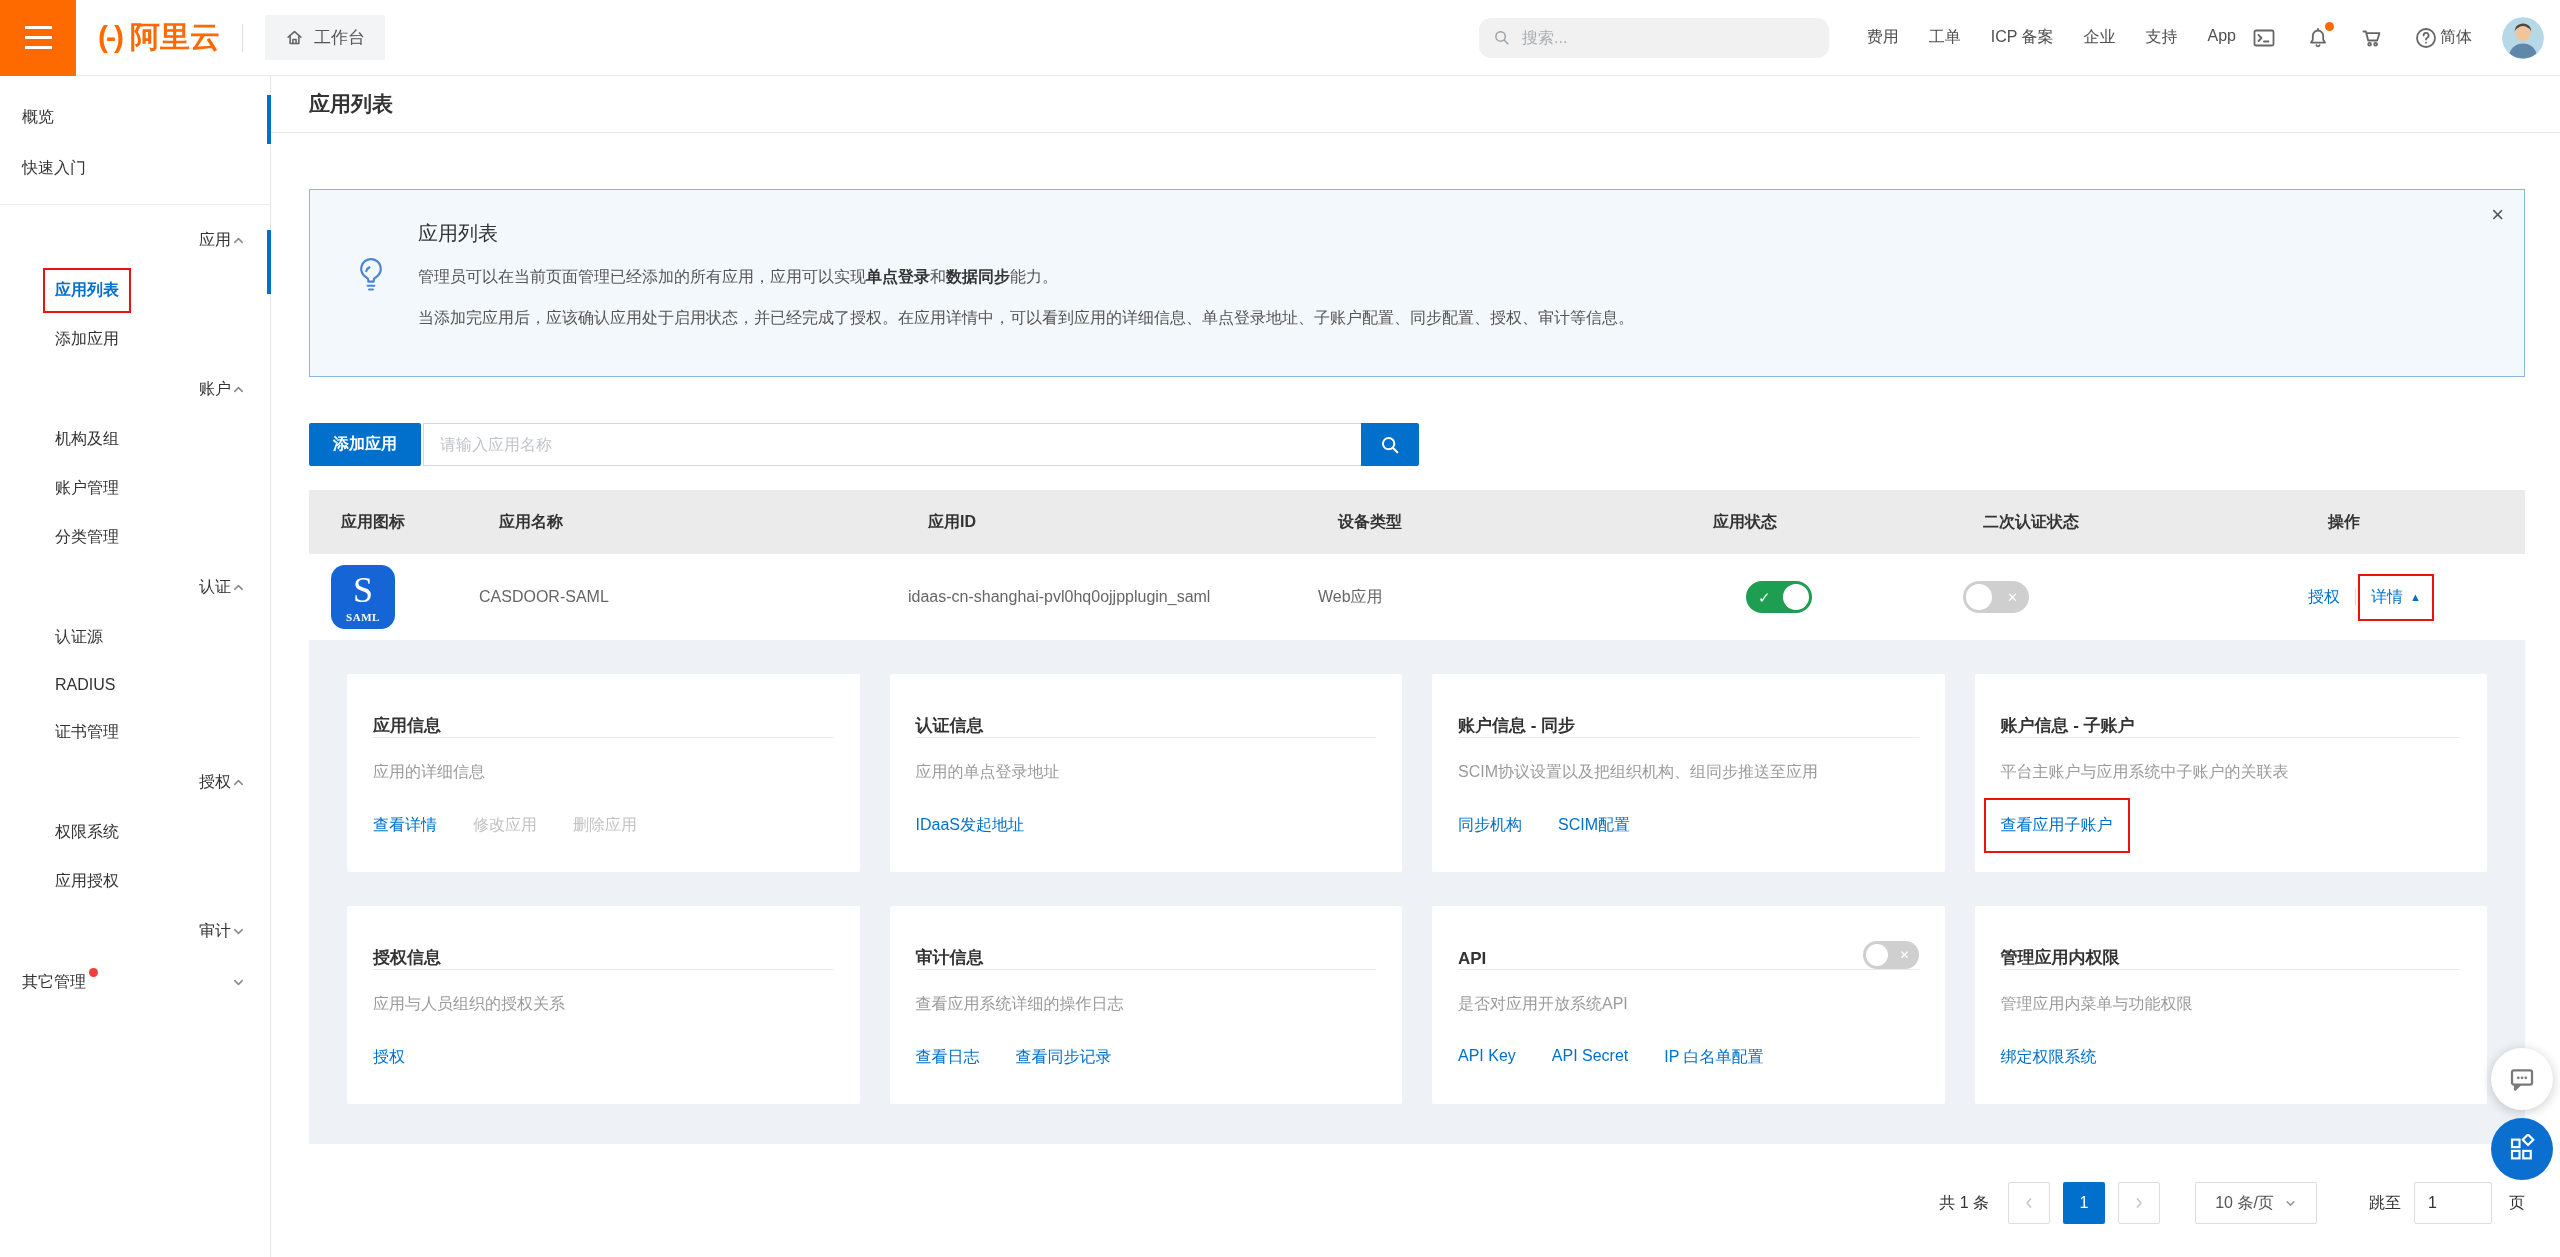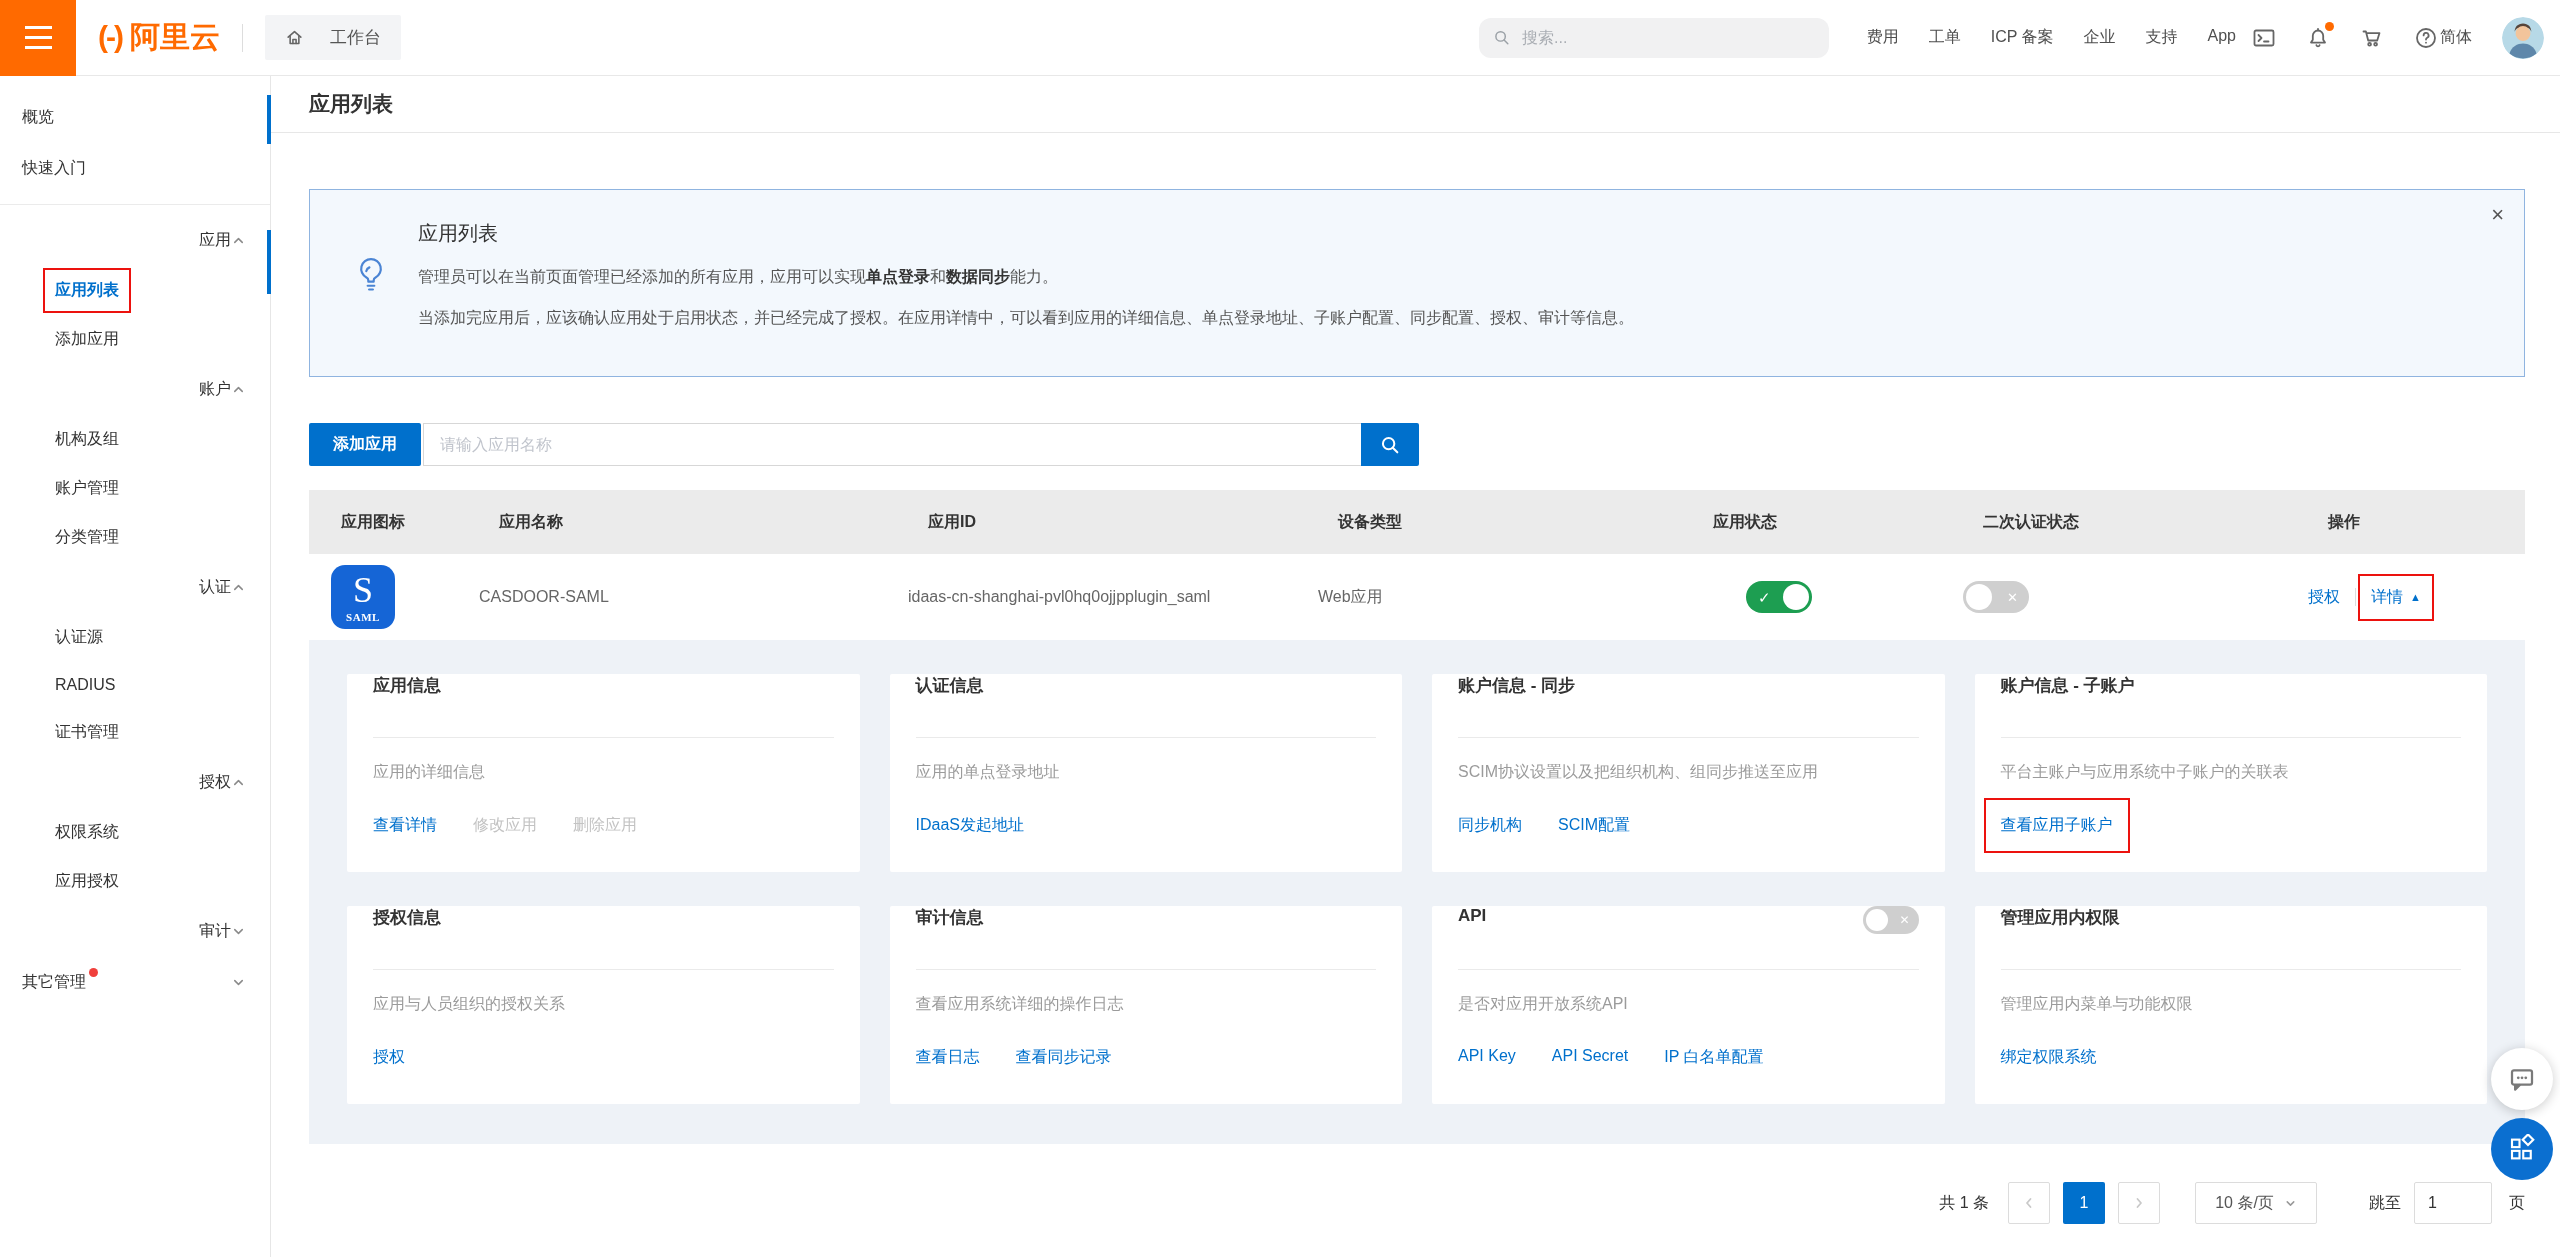--- a/index.html
+++ b/index.html
@@ -10,21 +10,21 @@
   
   .topbar { height:76px; background:#fff; border-bottom:1px solid #e8e8e8;
     display:flex; align-items:center; position:relative; z-index:20; }
   .hamburger { width:76px; height:76px; background:#ff6a00; display:flex;
     flex-direction:column; justify-content:center; align-items:center; gap:7px; flex:0 0 auto; cursor:pointer; }
   .hamburger i { display:block; width:27px; height:3px; background:#fff; }
   .logo { display:flex; align-items:baseline; margin-left:22px; color:#ff6a00; white-space:nowrap; }
   .logo-mark { font-weight:900; font-size:30px; letter-spacing:-2px; margin-right:8px; }
   .logo-text { font-weight:bold; font-size:30px; }
   .tb-divider { width:1px; height:28px; background:#ddd; margin:0 22px; }
-  .workbench { display:flex; align-items:center; gap:26px; background:#f3f4f6; border-radius:2px;
+  .workbench { display:flex; align-items:center; gap:10px; background:#f3f4f6; border-radius:2px;
     padding:11px 20px; font-size:17px; color:#555; cursor:pointer; }
   .tb-search { margin-left:auto; width:350px; height:40px; background:#f1f1f2; border-radius:12px;
     display:flex; align-items:center; padding:0 14px; gap:10px; color:#9aa0a6; }
   .tb-search input { border:none; outline:none; background:transparent; font-size:16px; width:100%;
     font-family:inherit; color:#333; }
   .tb-search input::placeholder { color:#a9adb3; }
   .topnav { display:flex; gap:30px; margin:0 16px 0 38px; font-size:16px; color:#4f4f4f; }
   .topnav-item { cursor:pointer; white-space:nowrap; }
   .tb-icons { display:flex; align-items:center; gap:30px; color:#666; }
   .tb-icon { position:relative; display:flex; cursor:pointer; }
@@ -112,21 +112,21 @@
   .caret-up { font-size:11px; color:#0070cc; }
 
   .red-outline { outline:2px solid #ec120e; outline-offset:10px; }
   .red-outline-md { outline-offset:11px; }
   .red-outline-lg { outline-offset:15px; }
 
   
   .expanded { background:#eef2f7; padding:34px 38px 40px; display:grid;
     grid-template-columns:repeat(4,1fr); gap:34px 30px; }
   .card { background:#fff; border-radius:2px; padding:0 26px; height:198px; }
-  .card-head { height:64px; display:flex; align-items:flex-start; justify-content:space-between;
+  .card-head { height:64px; display:flex; align-items:flex-end; justify-content:space-between;
     border-bottom:1px solid #eaeaea; }
   .card-title { font-weight:bold; font-size:17px; color:#333; }
   .card-desc { margin-top:24px; font-size:16px; color:#9b9b9b; }
   .card-links { margin-top:32px; display:flex; gap:36px; font-size:16px; }
   .card-link { color:#0070cc; cursor:pointer; white-space:nowrap; }
   .card-link.disabled { color:#c3c3c3; cursor:default; }
 
   
   .pagination { display:flex; justify-content:flex-end; align-items:center; margin-top:38px;
     padding-bottom:24px; gap:13px; font-size:16px; color:#333; }

